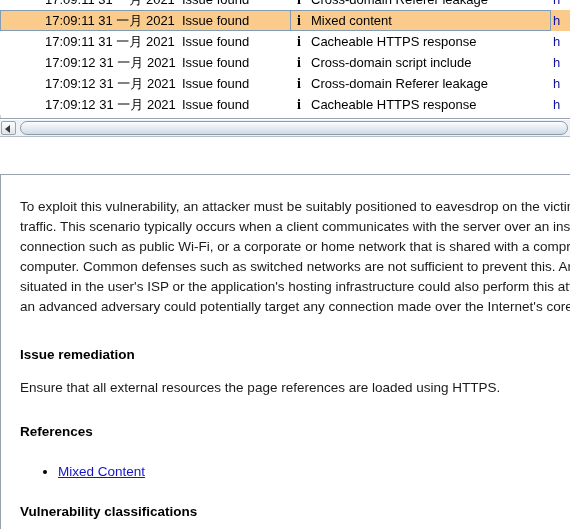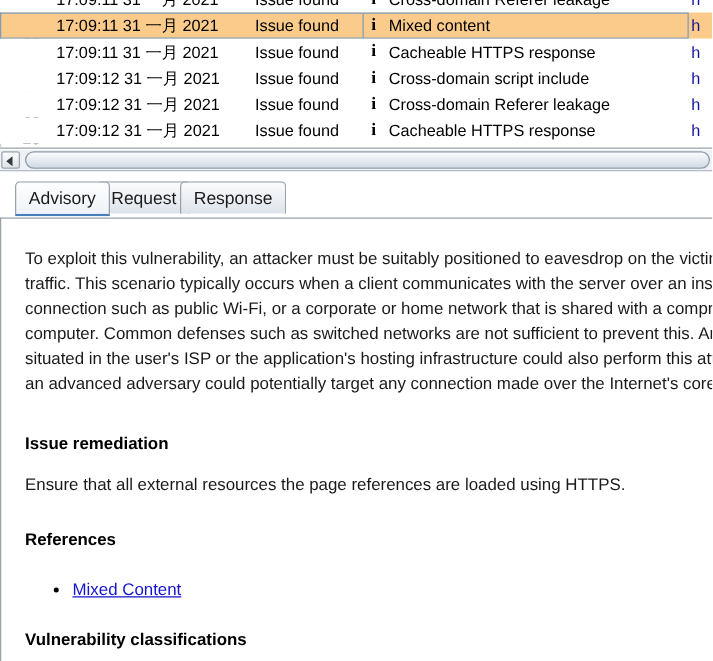--- a/index.html
+++ b/index.html
@@ -59,21 +59,21 @@
     position: absolute;
     top: 0;
     height: 21px;
     line-height: 21px;
     overflow: hidden;
     white-space: nowrap;
   }
 
   .c-index   { left: 0;   width: 40px; text-align: left; padding-left: 18px; box-sizing: border-box; margin-top: 27px; }
   .c-time    { left: 45px;  width: 135px; }
-  .c-action  { left: 182px; width: 105px; margin-left: 22px; }
+  .c-action  { left: 182px; width: 105px; }
   .c-icon    { left: 291px; width: 16px; text-align: center; }
   .c-type    { left: 311px; width: 240px; }
   .c-host    { left: 553px; width: 40px; color: #11119e; }
 
   
   .sel-box-left {
     position: absolute;
     left: 0;
     width: 290px;
     height: 21px;
@@ -324,25 +324,20 @@
     </div>
   </div>
 
   <div class="hscroll">
     <div class="hscroll-btn">
       <span class="arrow"></span>
     </div>
     <div class="hscroll-thumb"></div>
   </div>
 
-  <div class="tabstrip">
-    <div class="tab active" id="tab0">Advisory</div>
-    <div class="tab" id="tab1">Request</div>
-    <div class="tab" id="tab2">Response</div>
-  </div>
 
   <div class="advisory">
     <div class="advisory-inner">
 
       <div class="sp-22"></div>
 
       <p class="adv-para">To exploit this vulnerability, an attacker must be suitably positioned to eavesdrop on the victim's network traffic. This scenario typically occurs when a client communicates with the server over an insecure connection such as public Wi-Fi, or a corporate or home network that is shared with a compromised computer. Common defenses such as switched networks are not sufficient to prevent this. An attacker situated in the user's ISP or the application's hosting infrastructure could also perform this attack. Note that an advanced adversary could potentially target any connection made over the Internet's core infrastructure.</p>
 
       <div class="sp-30"></div>
 

